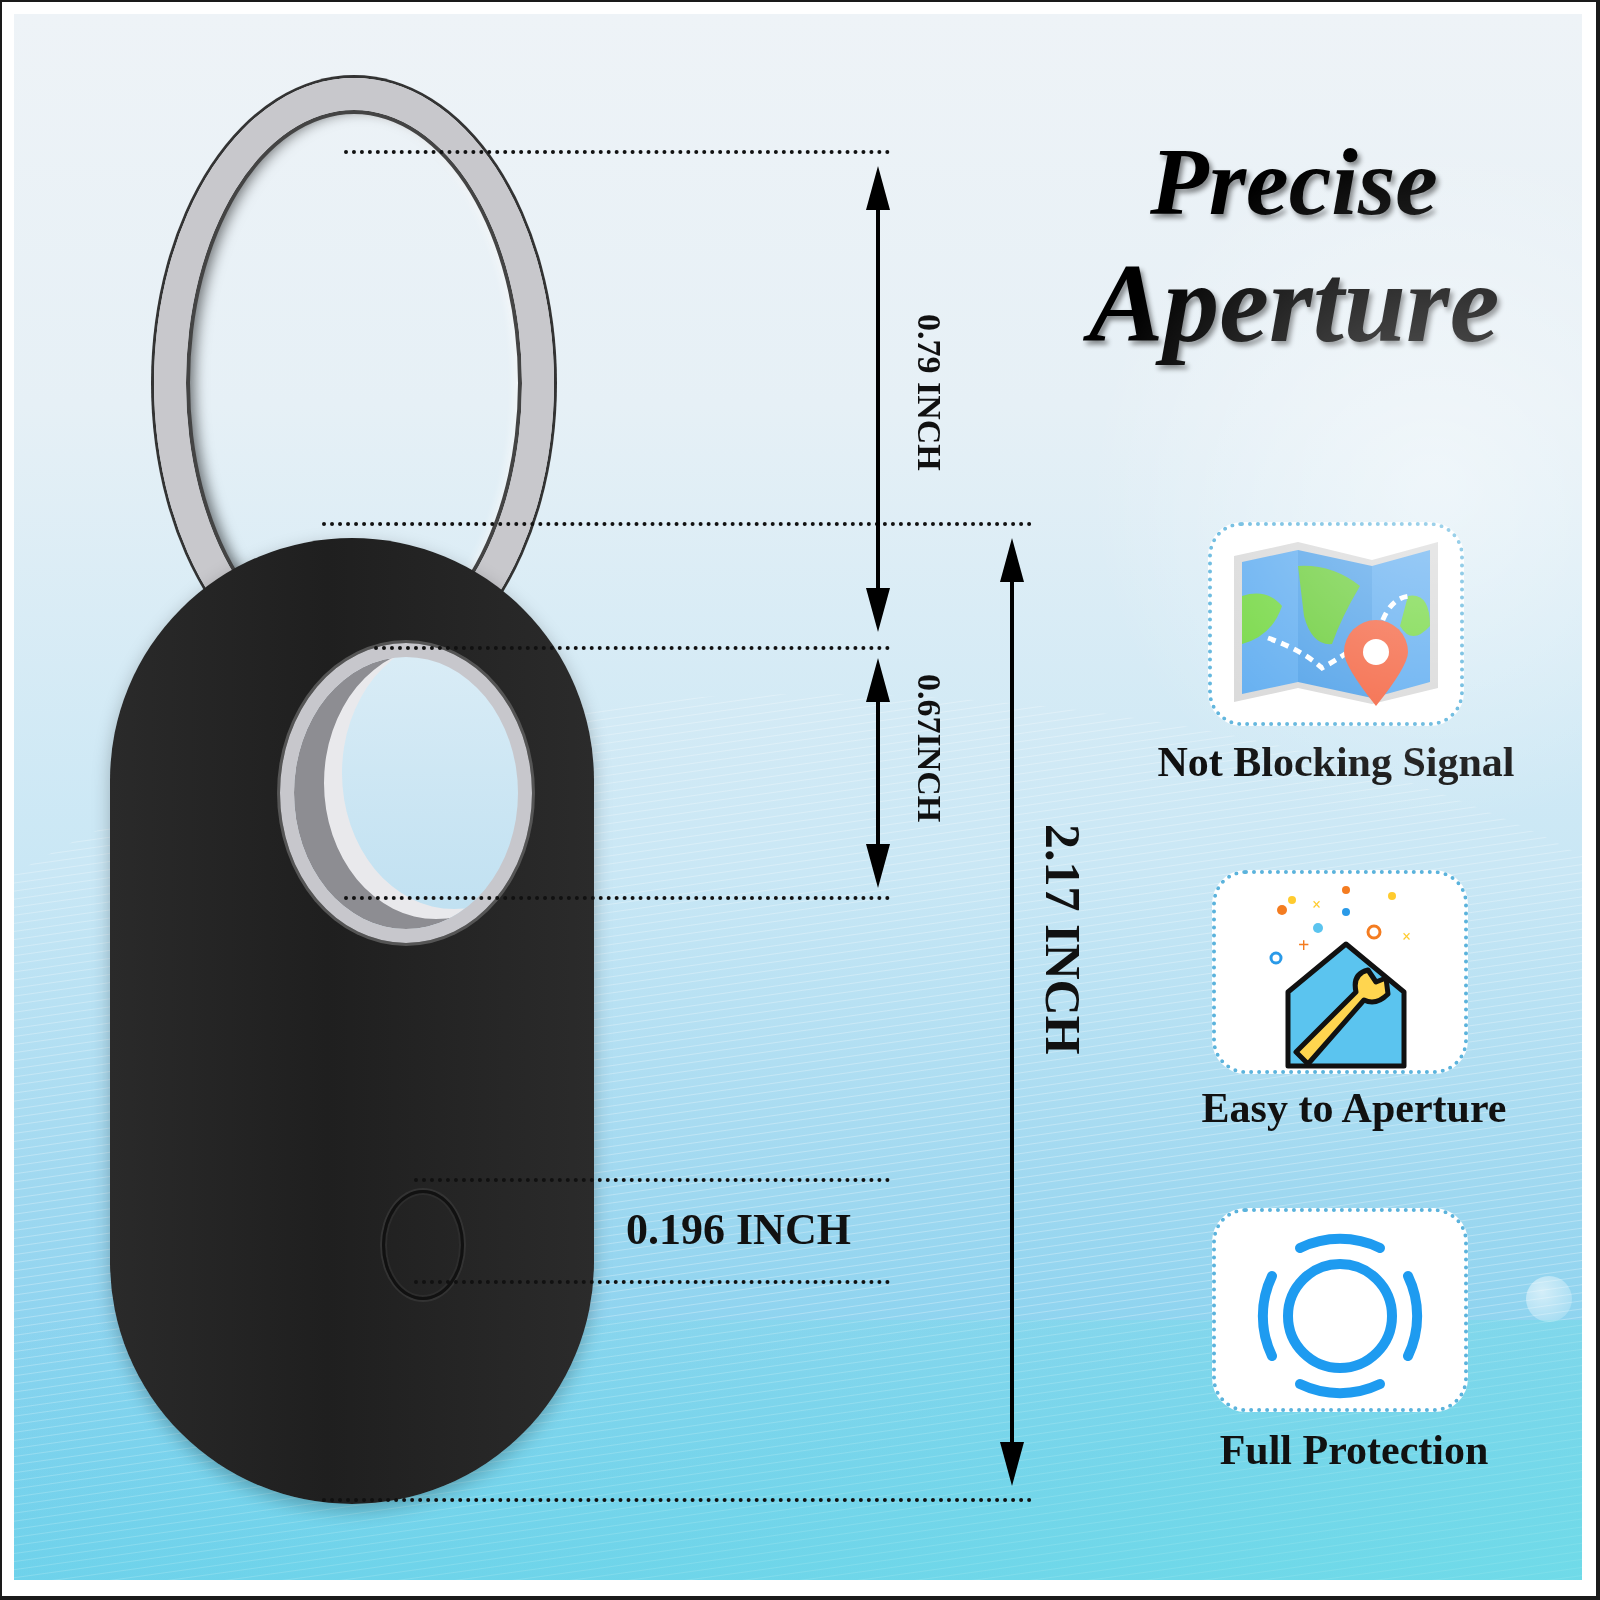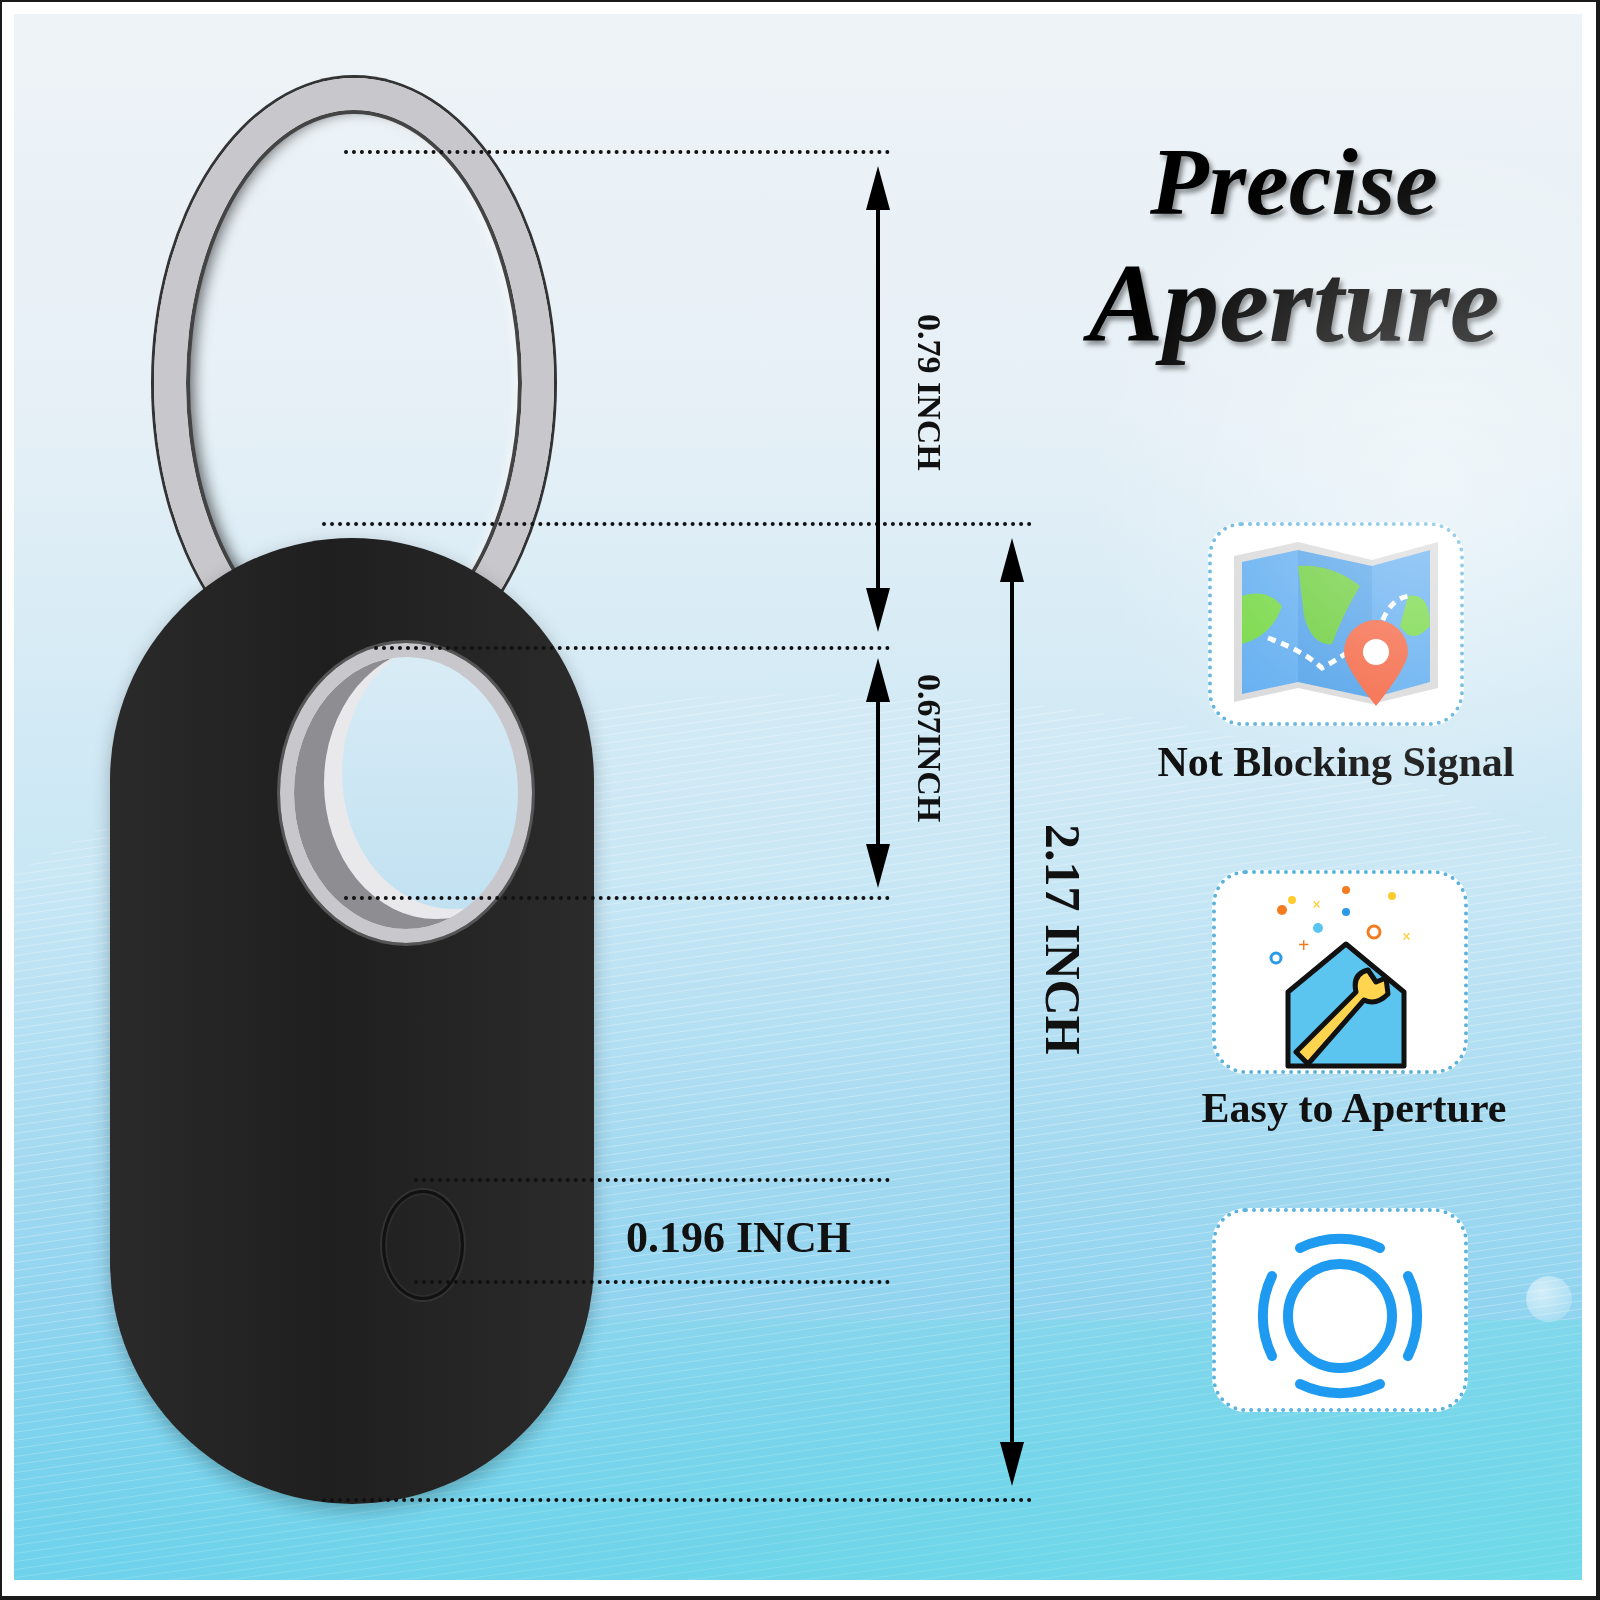--- a/index.html
+++ b/index.html
@@ -143,21 +143,21 @@
     <div class="arrow-up" style="left:852px; top:644px;"></div>
     <div class="vline" style="left:862px; top:680px; height:180px;"></div>
     <div class="arrow-down" style="left:852px; top:830px;"></div>
     <div class="vtext" style="left:896px; top:660px; font-size:34px;">0.67INCH</div>
 
     <div class="arrow-up" style="left:986px; top:524px;"></div>
     <div class="vline" style="left:996px; top:560px; height:880px;"></div>
     <div class="arrow-down" style="left:986px; top:1428px;"></div>
     <div class="vtext" style="left:1020px; top:810px; font-size:50px;">2.17 INCH</div>
 
-    <div class="dim-label" style="left:612px; top:1190px;margin-top:8px;">0.196 INCH</div>
+    <div class="dim-label" style="left:612px; top:1190px;">0.196 INCH</div>
 
     <div class="title">
       <span class="l1">Precise</span>
       <span class="l2">Aperture</span>
     </div>
 
     <div class="feature-card" style="left:1194px; top:508px;">
       <svg width="248" height="196" viewBox="0 0 248 196">
         <polygon points="22,30 86,16 160,34 226,16 226,162 160,178 86,162 22,176" fill="#d8d8d8"></polygon>
         <polygon points="30,36 86,24 86,156 30,168" fill="#5aaaf0"></polygon>
@@ -194,16 +194,17 @@
 
     <div class="feature-card" style="left:1198px; top:1194px;">
       <svg width="248" height="196" viewBox="0 0 248 196">
         <circle cx="124" cy="104" r="52" fill="none" stroke="#1e9bf0" stroke-width="10"></circle>
         <path d="M84,36 A92,92 0 0 1 164,36" fill="none" stroke="#1e9bf0" stroke-width="10" stroke-linecap="round"></path>
         <path d="M84,172 A92,92 0 0 0 164,172" fill="none" stroke="#1e9bf0" stroke-width="10" stroke-linecap="round"></path>
         <path d="M56,64 A92,92 0 0 0 56,144" fill="none" stroke="#1e9bf0" stroke-width="10" stroke-linecap="round"></path>
         <path d="M192,64 A92,92 0 0 1 192,144" fill="none" stroke="#1e9bf0" stroke-width="10" stroke-linecap="round"></path>
       </svg>
     </div>
+    <div class="feature-label" style="left:1110px; top:1412px;">Full Protection</div>
 
     <div class="bubble"></div>
   </div>
 </div>
 
 </body></html>

